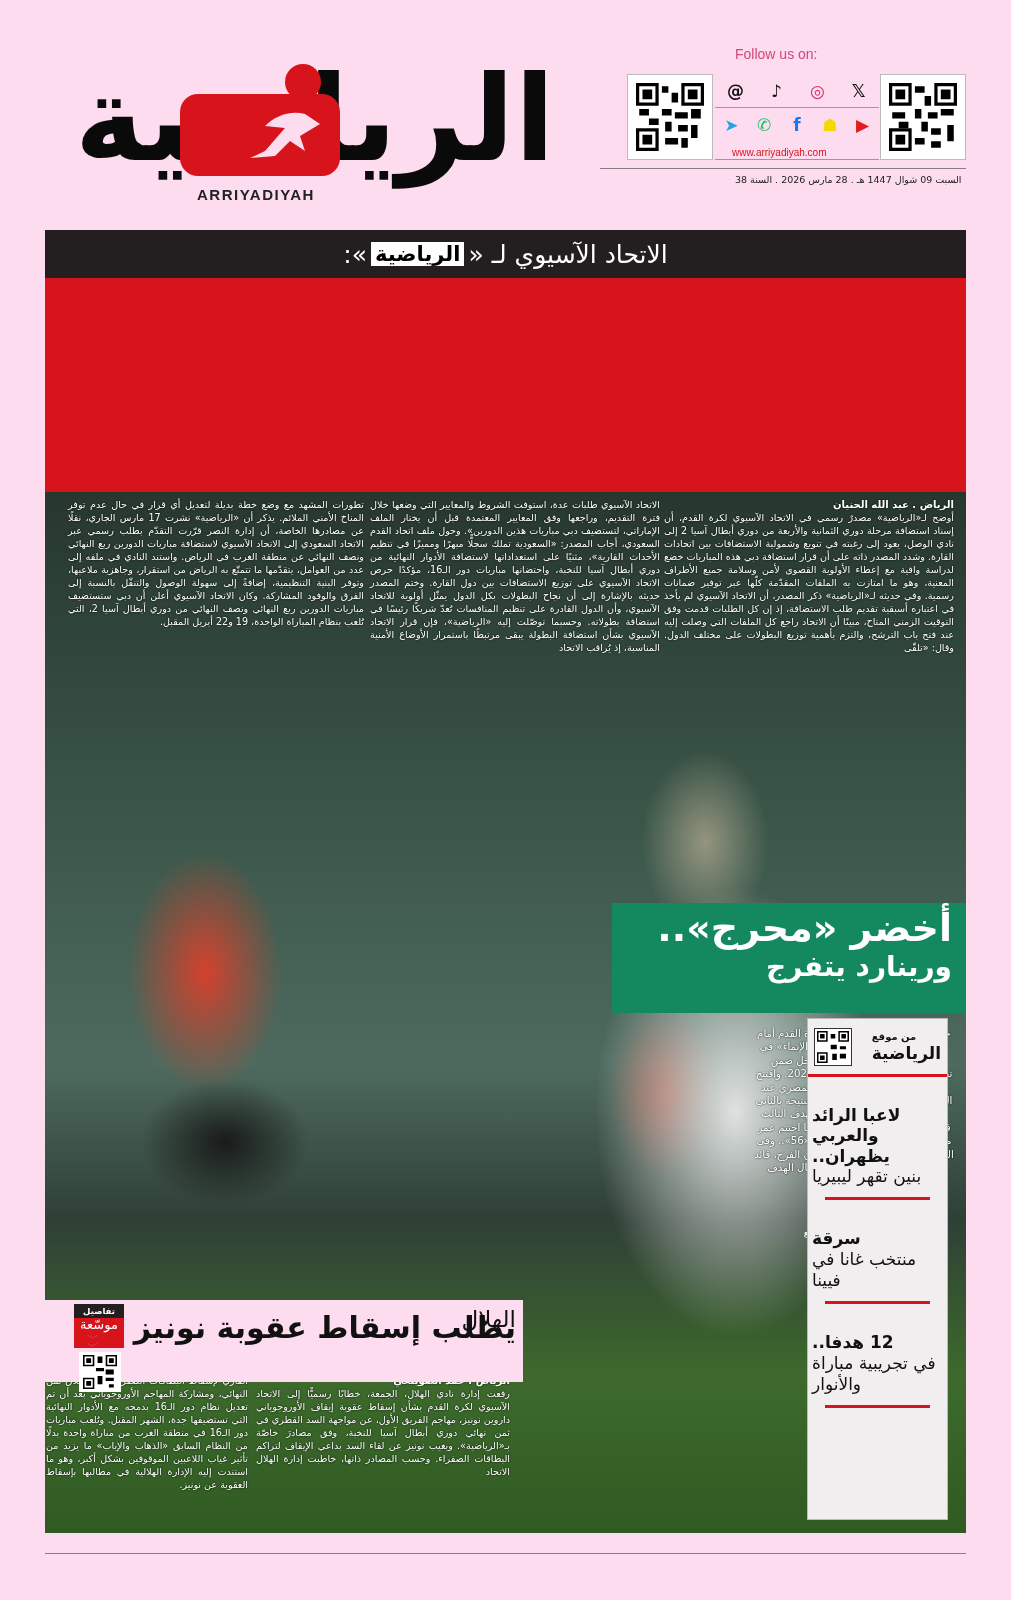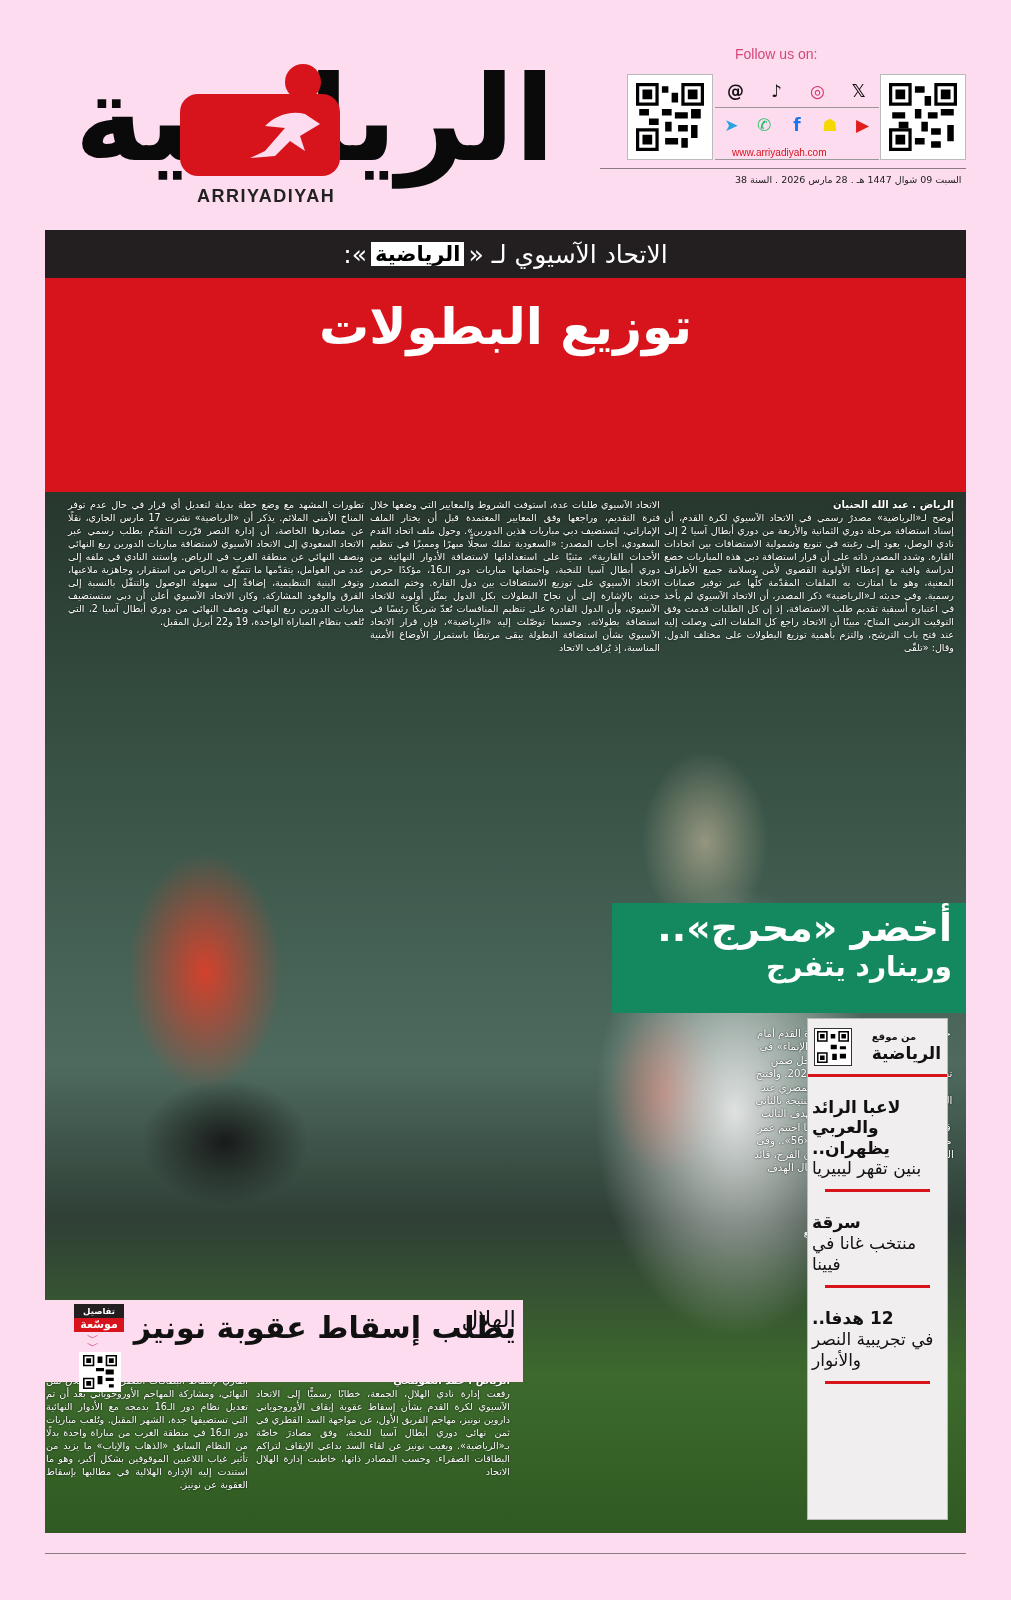--- a/index.html
+++ b/index.html
@@ -6,21 +6,21 @@
   html,body{width:1011px;height:1600px;overflow:hidden}
   body{background:#fddcef;font-family:"DejaVu Sans",sans-serif;position:relative;color:#111}
   .abs{position:absolute}
   
   .logo{left:45px;top:44px;width:510px;height:165px}
   .logo-word{position:absolute;left:0;top:14px;width:510px;height:120px;display:flex;align-items:flex-end;justify-content:flex-end}
   .logo-black{font-family:"DejaVu Sans",sans-serif;font-weight:900;font-size:118px;line-height:1;color:#0a0a0a;letter-spacing:-4px}
   .logo-red{position:absolute;left:135px;top:50px;width:160px;height:82px;background:#d7141b;border-radius:18px}
   .logo-head{position:absolute;left:240px;top:20px;width:36px;height:36px;border-radius:50%;background:#d7141b}
   .logo-runner{position:absolute;left:190px;top:62px;width:100px;height:60px}
-  .logo-en{position:absolute;left:152px;top:142px;font-family:"Liberation Sans",sans-serif;font-weight:700;font-size:18px;letter-spacing:1.5px;color:#222}
+  .logo-en{position:absolute;left:152px;top:142px;font-family:"Liberation Sans",sans-serif;font-weight:700;font-size:15px;letter-spacing:1.5px;color:#222}
   .follow{left:735px;top:46px;font-family:"Liberation Sans",sans-serif;font-size:14px;color:#d4457a}
   .qr{background:#fff;border:1px solid #bbb;width:86px;height:86px;padding:8px}
   .qr svg{width:100%;height:100%}
   .qr-left{left:627px;top:74px}
   .qr-right{left:880px;top:74px}
   .social{left:715px;top:74px;width:164px;height:86px;border-bottom:1px solid #999}
   .srow{display:flex;justify-content:space-around;align-items:center;height:34px}
   .srow.top{border-bottom:1px solid #999}
   .sic{width:22px;height:22px;display:flex;align-items:center;justify-content:center;font-size:17px;font-weight:700}
   .web{left:732px;top:147px;font-family:"Liberation Sans",sans-serif;font-weight:400;font-size:10px;color:#d7141b}
@@ -50,28 +50,28 @@
   .gb1{font-weight:900;font-size:38px;line-height:1.05}
   .gb2{font-weight:700;font-size:28px;line-height:1.25}
   .caption{position:absolute;right:12px;top:535px;width:200px;color:#fff;direction:rtl;text-align:center;font-size:10.2px;line-height:13.4px;text-shadow:0 0 2px #000}
   .credit{position:absolute;right:86px;top:735px;color:#fff;direction:rtl;font-size:9.5px}
   
   .sidebar{position:absolute;left:762px;top:788px;width:141px;height:502px;background:#f1eeef;border:1px solid #bbb;direction:rtl;text-align:left;color:#111}
   .sb-head{height:58px;border-bottom:3px solid #d7141b;display:flex;align-items:center;justify-content:space-between;padding:0 6px}
   .sb-from{font-size:10px;font-weight:700;line-height:1.2}
   .sb-brand{font-weight:900;font-size:17px}
   .sb-qr{width:38px;height:38px;border:1px solid #333;background:#fff;padding:2px}
-  .sb-item{padding:20px 4px 10px}
+  .sb-item{padding:28px 4px 10px}
   .sb-item+.sb-sep{height:3px;background:#d7141b;width:105px;margin:0 auto}
   .sb-bold{font-weight:900;font-size:17px;line-height:1.2}
   .sb-light{font-size:17px;line-height:1.25;font-weight:400}
   
   .bottom-pink{position:absolute;left:0;top:1070px;width:478px;height:82px;background:#fddcef}
   .bs-tag1{position:absolute;left:29px;top:1074px;width:50px;height:14px;background:#231f20;color:#fff;font-size:8.5px;font-weight:700;text-align:center;line-height:14px}
-  .bs-tag2{position:absolute;left:29px;top:1088px;width:50px;height:14px;background:#d7141b;color:#fff;font-size:11px;font-weight:700;text-align:center;line-height:14px}
+  .bs-tag2{position:absolute;left:29px;top:1088px;width:50px;height:30px;background:#d7141b;color:#fff;font-size:13px;font-weight:400;text-align:center;line-height:14px}
   .bs-chev{position:absolute;left:42px;top:1104px;color:#d4457a;font-size:12px;line-height:8px;text-align:center}
   .bs-qr{position:absolute;left:34px;top:1122px;width:42px;height:40px;background:#fff;padding:3px}
   .bs-kicker{position:absolute;right:450px;top:1076px;direction:rtl;font-size:23px;color:#111}
   .bs-title{position:absolute;right:450px;top:1080px;direction:rtl;font-weight:900;font-size:30px;color:#111;white-space:nowrap}
   .bc1{right:456px;top:1160px;width:254px}
   .bc2{right:718px;top:1160px;width:202px}
   .bottom-rule{left:45px;top:1553px;width:921px;height:1px;background:#8a7a82}
 </style>
 </head>
 <body>
@@ -128,21 +128,20 @@
 <div class="abs rule-top"></div>
 <div class="abs dateline">السبت 09 شوال 1447 هـ . 28 مارس 2026 . السنة 38</div>
 
 <div class="abs board">
   <div class="kicker">
     <span>الاتحاد الآسيوي لـ «</span>
     <span class="mini-logo">الرياضية</span>
     <span>»:</span>
   </div>
   <div class="headline">
-    <div class="hl1">توزيع البطولات</div>
   </div>
 
   <div class="photo">
     <div class="col c1">
       <b>الرياض . عبد الله الحنيان</b>
       <span>أوضح لـ«الرياضية» مصدرٌ رسمي في الاتحاد الآسيوي لكرة القدم، أن إسناد استضافة مرحلة دوري الثمانية والأربعة من دوري أبطال آسيا 2 إلى نادي الوصل، يعود إلى رغبته في تنويع وشمولية الاستضافات بين اتحادات القارة. وشدد المصدر ذاته على أن قرار استضافة دبي هذه المباريات خضع لدراسة وافية مع إعطاء الأولوية القصوى لأمن وسلامة جميع الأطراف المعنية، وهو ما امتازت به الملفات المقدّمة كلّها عبر توفير ضمانات رسمية. وفي حديثه لـ«الرياضية» ذكر المصدر، أن الاتحاد الآسيوي لم يأخذ في اعتباره أسبقية تقديم طلب الاستضافة، إذ إن كل الطلبات قدمت وفق التوقيت الزمني المتاح، مبينًا أن الاتحاد راجع كل الملفات التي وصلت إليه عند فتح باب الترشح، والتزم بأهمية توزيع البطولات على مختلف الدول. وقال: «تلقّى</span>
     </div>
     <div class="col c2">
       <span>الاتحاد الآسيوي طلبات عدة، استوفت الشروط والمعايير التي وضعها خلال فترة التقديم، وراجعها وفق المعايير المعتمدة قبل أن يختار الملف الإماراتي، لتستضيف دبي مباريات هذين الدورين». وحول ملف اتحاد القدم السعودي، أجاب المصدر: «السعودية تملك سجلًّا مبهرًا ومميزًا في تنظيم الأحداث القارية»، مثنيًا على استعداداتها لاستضافة الأدوار النهائية من دوري أبطال آسيا للنخبة، واحتضانها مباريات دور الـ16، مؤكدًا حرص الاتحاد الآسيوي على توزيع الاستضافات بين دول القارة. وختم المصدر حديثه بالإشارة إلى أن نجاح البطولات بكل الدول يمثّل أولوية للاتحاد الآسيوي، وأن الدول القادرة على تنظيم المنافسات تُعدّ شريكًا رئيسًا في استضافة بطولاته. وحسبما توصّلت إليه «الرياضية»، فإن قرار الاتحاد الآسيوي بشأن استضافة البطولة يبقى مرتبطًا باستمرار الأوضاع الأمنية المناسبة، إذ يُراقب الاتحاد</span>
     </div>
@@ -185,21 +184,21 @@
       <div class="sb-light">بنين تقهر ليبيريا</div>
     </div>
     <div class="sb-sep"></div>
     <div class="sb-item">
       <div class="sb-bold">سرقة</div>
       <div class="sb-light">منتخب غانا في فيينا</div>
     </div>
     <div class="sb-sep"></div>
     <div class="sb-item">
       <div class="sb-bold">12 هدفا..</div>
-      <div class="sb-light">في تجريبية النصر والأنوار</div>
+      <div class="sb-light">في تجريبية مباراة والأنوار</div>
     </div>
     <div class="sb-sep"></div>
   </div>
 
   <div class="bottom-pink"></div>
   <div class="bs-tag1">تفاصيل</div>
   <div class="bs-tag2">موسّعة</div>
   <div class="bs-chev">﹀<br>﹀</div>
   <div class="bs-qr">
     <svg viewBox="0 0 21 21" width="36" height="34">

